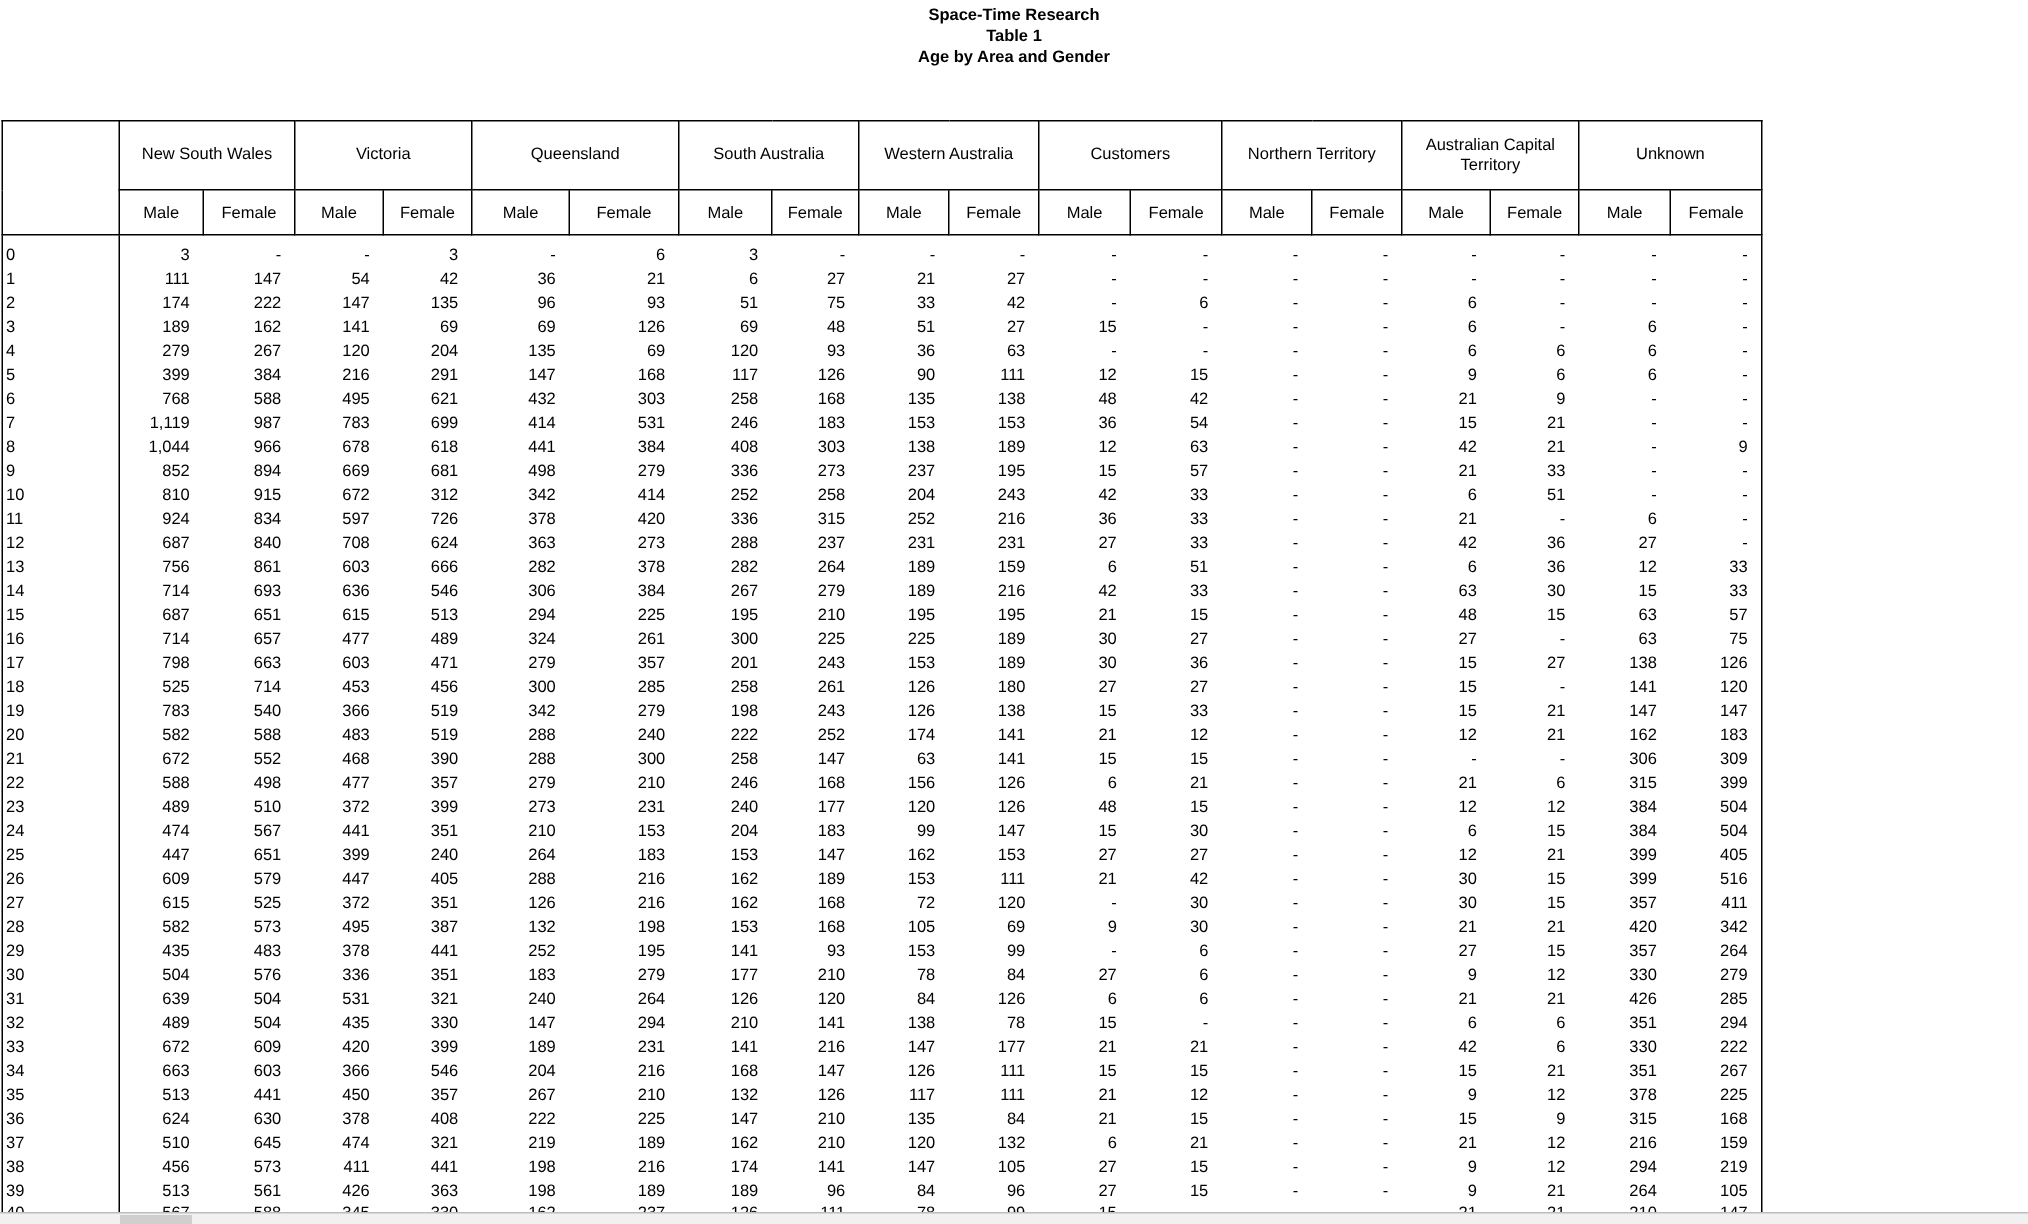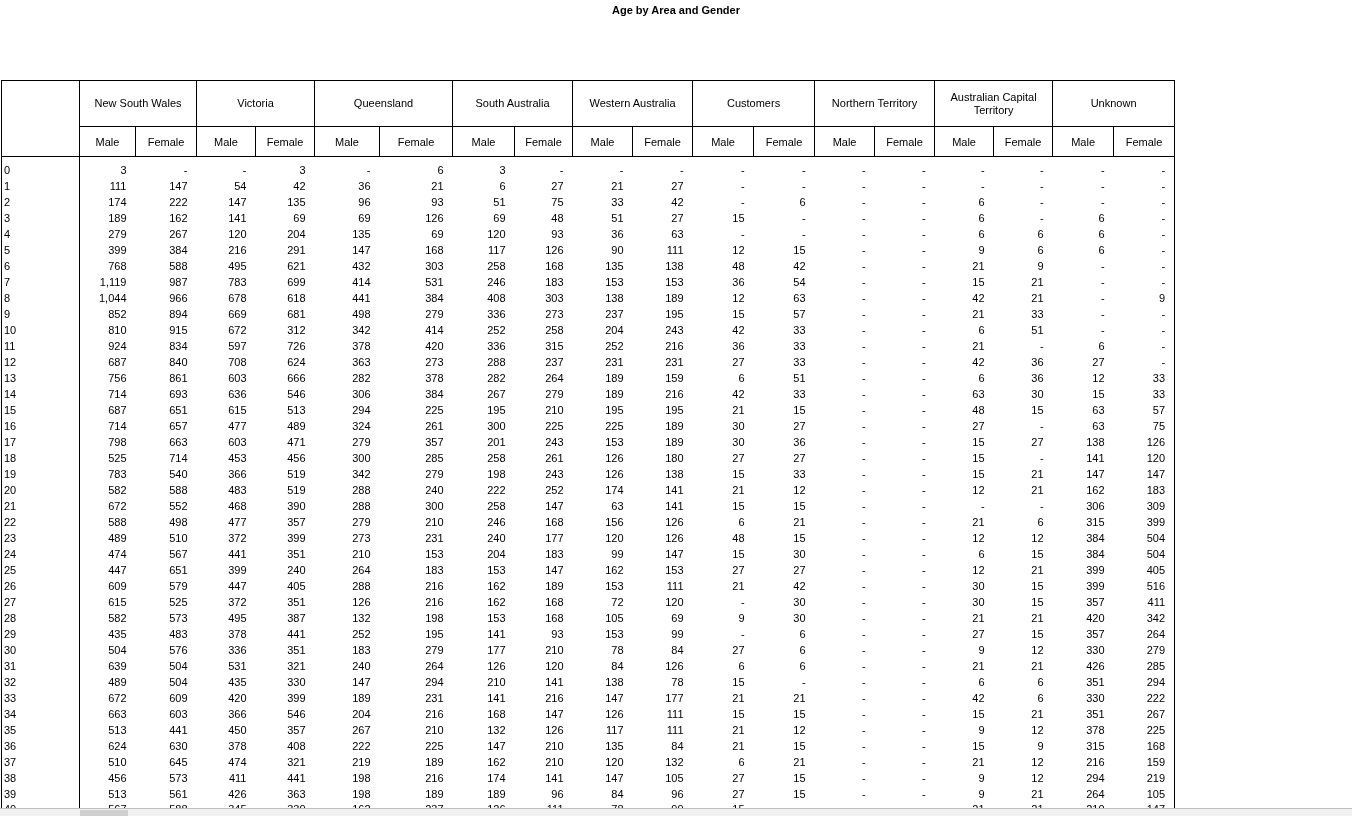--- a/index.html
+++ b/index.html
@@ -32,20 +32,22 @@
     background:#f1f1f1; border-top:1px solid #bdbdbd;
   }
   .hscrollbar .thumb {
     position:absolute; left:80px; top:1px; width:48px; height:6px; background:#cfcfcf;
   }
 </style>
 </head>
 <body>
 
 <div class="title-block">
+  <div>Space-Time Research</div>
+  <div>Table 1</div>
   <div>Age by Area and Gender</div>
 </div>
 
 <div class="table-wrap">
   <table class="data-table">
     <colgroup>
       <col style="width:78px">
         <col style="width:56px">
         <col style="width:61px">
       <col style="width:59px">

